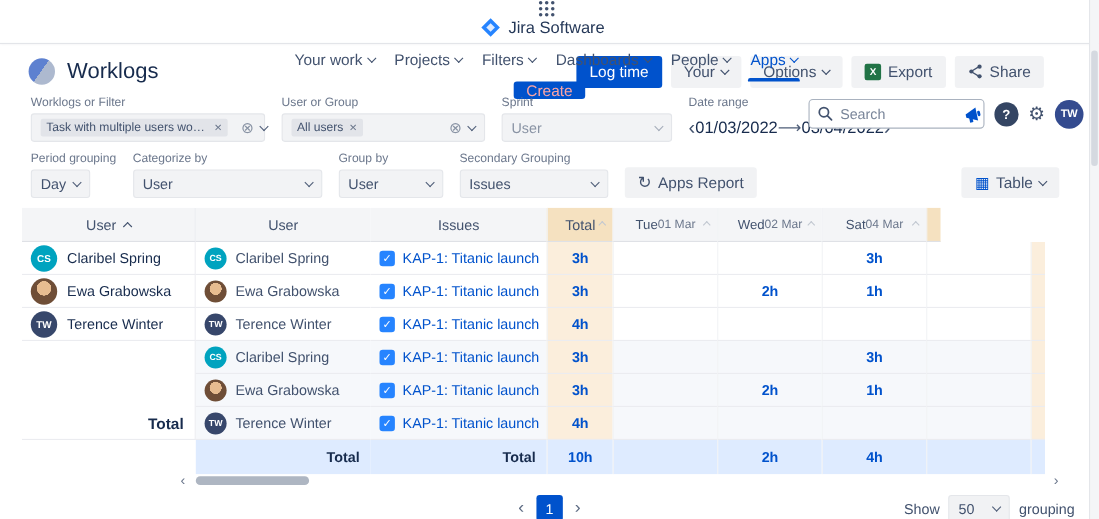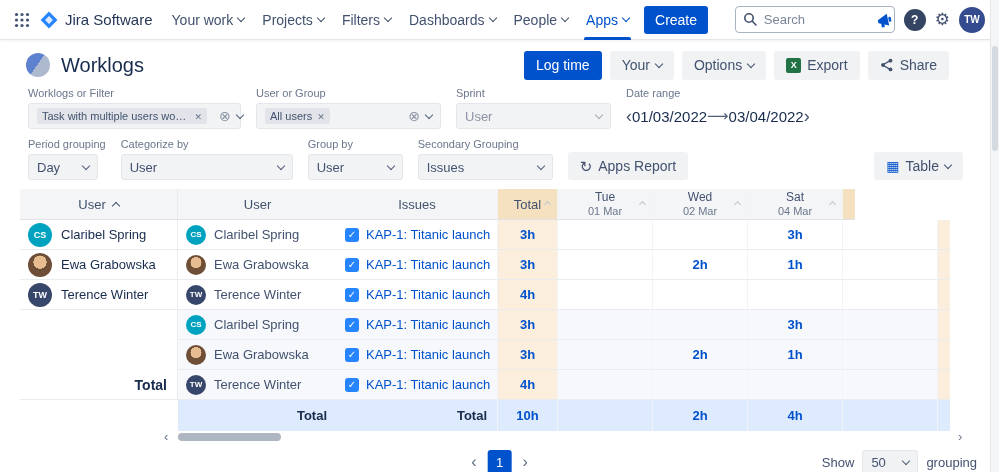--- a/index.html
+++ b/index.html
@@ -1,33 +1,33 @@
 <!DOCTYPE html>
 <html style="--accent: #0052CC; --link: #0052CC; --head-bg: #F4F5F7; --peach-h: #F5E1C0; --peach: #FBEEDC; --footer-bg: #DEEBFF; --group-bg: #F6F8FB;"><head>
 <meta charset="utf-8">
 <style>
   * { margin:0; padding:0; box-sizing:border-box; }
   html,body { width:999px; height:472px; background:#fff; overflow:hidden;
     font-family:"Liberation Sans", sans-serif; color:#172B4D; }
 
   
   .topnav { height:40px; display:flex; align-items:center; padding:0 14px 0 8px;
-    border-bottom:1px solid #E3E5E9; box-shadow:0 1px 2px rgba(9,30,66,.06); background:#fff; }
+    border-bottom:1px solid #E3E5E9; box-shadow:0 1px 2px rgba(9,30,66,.06); background:#fff;flex-direction:column; }
   .iconbtn { width:28px; height:32px; display:flex; align-items:center; justify-content:center; cursor:pointer; }
   .brand { display:flex; align-items:center; gap:7px; padding:0 10px 0 4px; cursor:pointer; }
   .brandname { font-size:15px; font-weight:500; color:#253858; white-space:nowrap; }
   .navitems { display:flex; align-items:stretch; height:40px; }
   .navitem { height:40px; display:flex; align-items:center; gap:5px; padding:0 9px;
     font-size:14px; color:#42526E; position:relative; cursor:pointer; white-space:nowrap; }
   .navitem.active { color:var(--accent,#0052CC); font-weight:500; }
   .navitem.active::after { content:""; position:absolute; left:7px; right:7px; bottom:0;
     height:3px; background:var(--accent,#0052CC); border-radius:2px 2px 0 0; }
   .cd { width:6px; height:6px; border-right:1.6px solid currentColor; border-bottom:1.6px solid currentColor;
     transform:rotate(45deg); margin-top:-3px; flex:0 0 auto; }
-  .create-btn { margin-left:6px; height:28px; background:var(--accent,#0052CC); color:#ffffff;
+  .create-btn { margin-left:6px; height:28px; background:var(--accent,#0052CC); color:#fca5a5;
     border:none; border-radius:3px; padding:0 11px; font-size:14px; font-weight:500;
     font-family:inherit; cursor:pointer; }
   .nav-right { margin-left:auto; display:flex; align-items:center; gap:9px; }
   .searchbox { position:relative; width:133px; }
   .searchbox input { width:160px; height:27px; border:1px solid #A9B2BF; border-radius:4px;
     padding:0 8px 0 28px; font-size:13px; font-family:inherit; color:#172B4D; background:#fff; }
   .searchbox input::placeholder { color:#7A869A; }
   .searchbox .sicon { position:absolute; left:8px; top:6px; }
   .megaphone { transform:rotate(-12deg); }
   .helpicon { width:22px; height:22px; border-radius:50%; background:#344563; color:#fff;
@@ -97,21 +97,21 @@
   .c0 { width:158px; border-right:1px solid #EBECF0; }
   .c1 { width:159px; }
   .c2 { width:160px; }
   .c3 { width:60px; }
   .c4,.c5,.c6,.c7 { width:95px; }
   .c8 { width:13px; }
   .c3,.c4,.c5,.c6,.c7,.c8 { border-left:1px solid #F2F3F5; }
   .thead .cell { background:var(--head-bg,#F4F5F7); color:#42526E; border-bottom:1px solid #DFE1E6; }
   .thead .peach-h { background:var(--peach-h,#F5E1C0); }
   .peach { background:var(--peach,#FBEEDC) !important; }
-  .dd { display:flex; flex-direction:column; align-items:center; line-height:1.2; }
+  .dd { display:flex; flex-direction:row; align-items:flex-end; line-height:1.2; }
   .dow { font-size:12px; color:#42526E; }
   .ddate { font-size:11px; color:#6B778C; }
   .hint { position:absolute; right:7px; top:13px; width:5px; height:5px;
     border-left:1.5px solid #C1C7D0; border-top:1.5px solid #C1C7D0; transform:rotate(45deg); }
   .sort-asc { display:inline-block; width:6px; height:6px; margin-left:7px; margin-top:3px;
     border-left:1.7px solid #42526E; border-top:1.7px solid #42526E; transform:rotate(45deg); }
   .fz { justify-content:flex-start; padding-left:8px; gap:9px; color:#172B4D; font-size:13px; }
   .ucell { justify-content:flex-start; padding-left:8px; gap:8px; color:#42526E; }
   .icell { justify-content:flex-start; padding-left:8px; gap:7px; }
   .cbx { width:14px; height:14px; border-radius:3px; background:#2684FF; color:#fff;
@@ -301,21 +301,21 @@
         <span>01/03/2022</span>
         <span class="darrow"></span>
         <span>03/04/2022</span>
         <span class="dchev dchev-r"></span>
       </div>
     </div>
   </div>
   <div class="frow">
     <div class="fgroup">
       <span class="flabel">Period grouping</span>
-      <div class="sel" style="width:70px">
+      <div class="sel" style="width:54px">
         <span class="val">Day</span>
         <span class="schev"></span>
       </div>
     </div>
     <div class="fgroup">
       <span class="flabel">Categorize by</span>
       <div class="sel" style="width:172px">
         <span class="val">User</span>
         <span class="schev"></span>
       </div>

